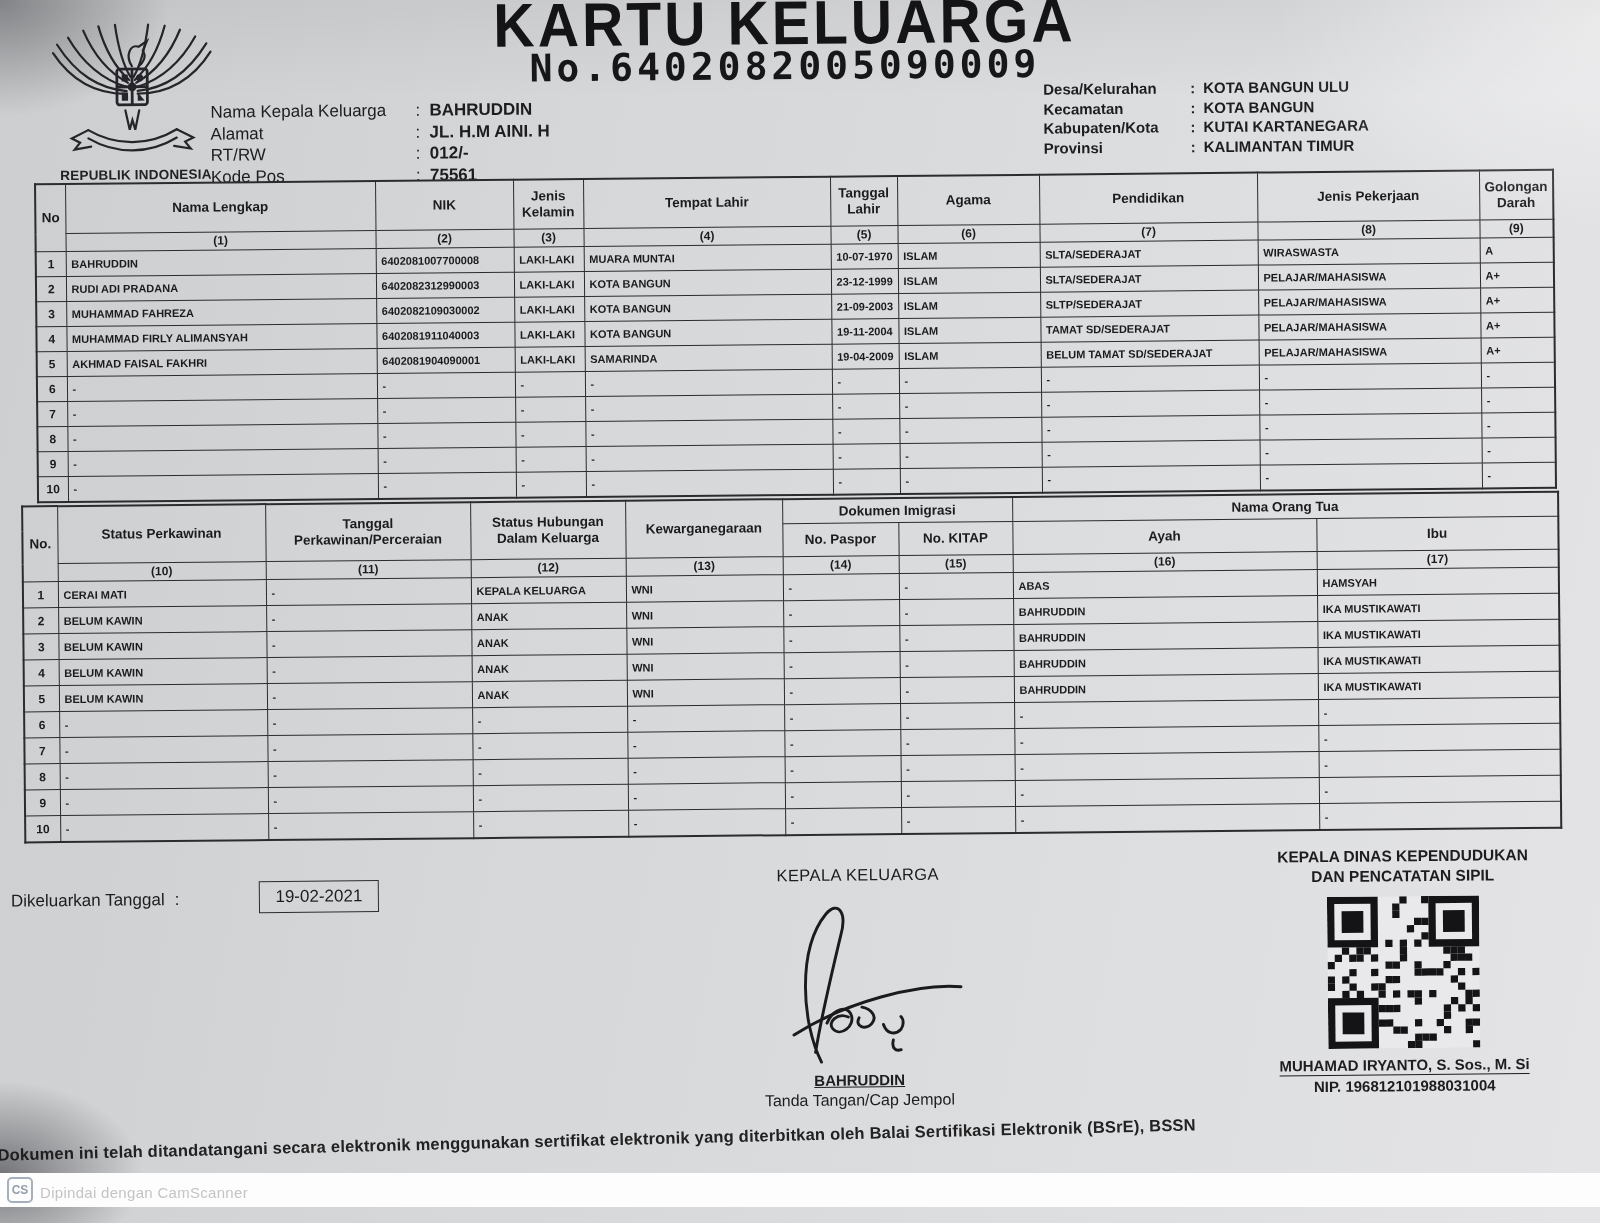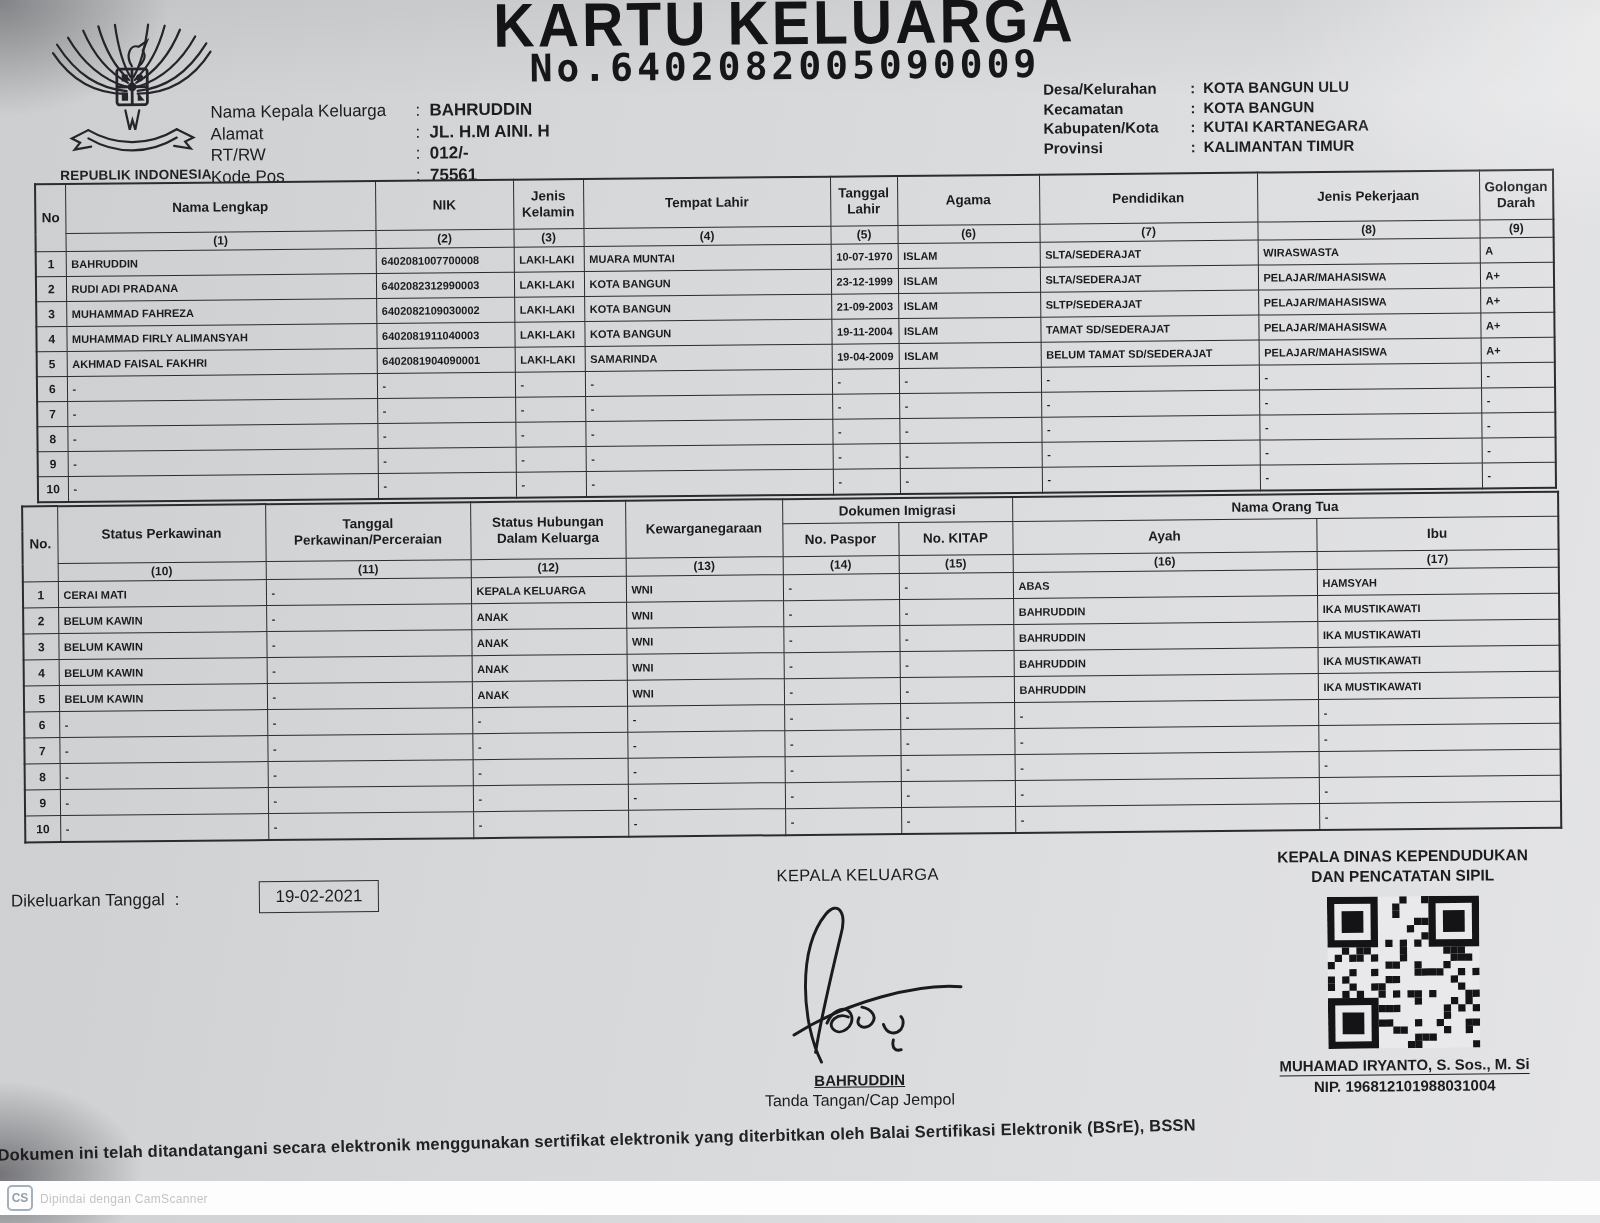--- a/index.html
+++ b/index.html
@@ -84,26 +84,26 @@
   .qr-wrap{width:152px;height:152px;margin:10px auto 8px auto;}
   .sr-name{font-size:15px;font-weight:700;display:inline-block;border-bottom:1.5px solid #1c1c1e;padding-bottom:1px;white-space:nowrap;}
   .sr-nip{font-size:15px;font-weight:600;margin-top:2px;}
   .disclaimer{
     position:absolute;left:-8px;top:1138px;width:1560px;
     font-size:16.5px;font-weight:700;color:#222;letter-spacing:.2px;
     transform:rotate(-0.9deg);transform-origin:0 0;white-space:nowrap;
   }
 
   
-  .scan-strip{position:absolute;left:0;right:0;bottom:8px;height:34px;background:#fdfdfd;z-index:70;}
+  .scan-strip{position:absolute;left:0;right:0;bottom:16px;height:34px;background:#fdfdfd;z-index:70;}
   .cs-badge{
     position:absolute;left:7px;top:4px;width:22px;height:22px;border:2px solid #a5b0bc;border-radius:5px;
     color:#93a0ad;font-size:12px;font-weight:700;display:flex;align-items:center;justify-content:center;
   }
-  .cs-text{position:absolute;left:40px;top:11px;font-size:12px;color:#c4c4c6;letter-spacing:.3px;}
+  .cs-text{position:absolute;left:40px;top:11px;font-size:15px;color:#c4c4c6;letter-spacing:.3px;}
 </style>
 </head>
 <body>
 
 <div id="paper">
   <div class="tilt">
 
     <div class="title">KARTU KELUARGA</div>
     <div class="doc-no"><span>No.</span><span>6402082005090009</span></div>
 

